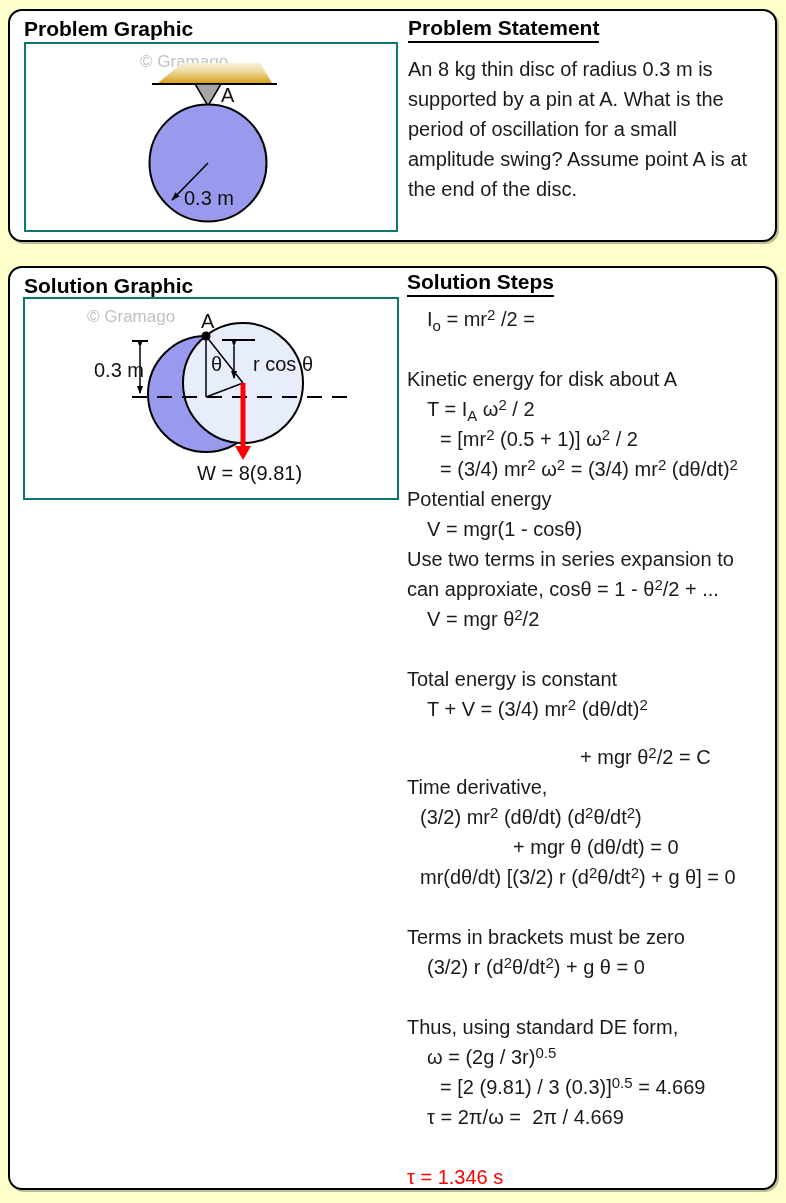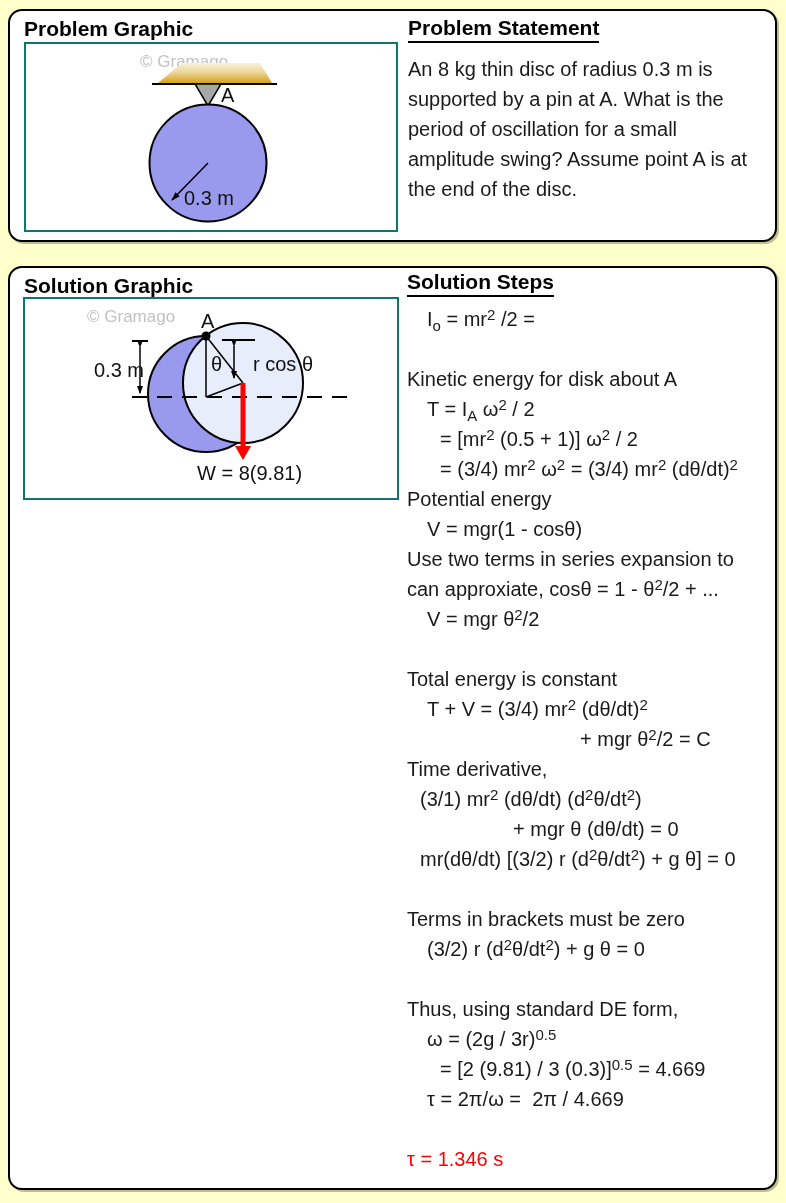--- a/index.html
+++ b/index.html
@@ -45,21 +45,21 @@
     height:30px;line-height:30px;font-size:20px;color:#1a1a1a;
     white-space:pre;
   }
   .step sup{font-size:15px;vertical-align:6px;line-height:0;}
   .step sub{font-size:15px;vertical-align:-5px;line-height:0;}
   .i0{padding-left:0;}
   .i1{padding-left:20px;}
   .i2{padding-left:33px;}
   .i3{padding-left:13px;}
   .i4{padding-left:106px;}
-  .i5{padding-left:173px;}
+  .i5{padding-left:173px;margin-top:18px;}
   .red{color:#FF0000;}
   svg{display:block;}
   svg text{font-family:"Liberation Sans",sans-serif;fill:#111;}
   .watermark{fill:#C2C2C2;font-size:17px;}
   .fig-label{font-size:20px;}
 </style>
 </head>
 <body>
 
 <div class="panel" id="panel-problem">
@@ -146,21 +146,21 @@
         <div class="step i0"><span>Potential energy</span></div>
         <div class="step i1"><span>V = mgr(1 - cosθ)</span></div>
         <div class="step i0"><span>Use two terms in series expansion to</span></div>
         <div class="step i0"><span>can approxiate, cosθ = 1 - θ</span><sup>2</sup><span>/2 + ...</span></div>
         <div class="step i1"><span>V = mgr θ</span><sup>2</sup><span>/2</span></div>
         <div class="step i0"></div>
         <div class="step i0"><span>Total energy is constant</span></div>
         <div class="step i1"><span>T + V = (3/4) mr</span><sup>2</sup><span> (dθ/dt)</span><sup>2</sup></div>
         <div class="step i5"><span>+ mgr θ</span><sup>2</sup><span>/2 = C</span></div>
         <div class="step i0"><span>Time derivative,</span></div>
-        <div class="step i3"><span>(3/1) mr</span><sup>2</sup><span> (dθ/dt) (d</span><sup>2</sup><span>θ/dt</span><sup>2</sup><span>)</span></div>
+        <div class="step i3"><span>(3/2) mr</span><sup>2</sup><span> (dθ/dt) (d</span><sup>2</sup><span>θ/dt</span><sup>2</sup><span>)</span></div>
         <div class="step i4"><span>+ mgr θ (dθ/dt) = 0</span></div>
         <div class="step i3"><span>mr(dθ/dt) [(3/2) r (d</span><sup>2</sup><span>θ/dt</span><sup>2</sup><span>) + g θ] = 0</span></div>
         <div class="step i0"></div>
         <div class="step i0"><span>Terms in brackets must be zero</span></div>
         <div class="step i1"><span>(3/2) r (d</span><sup>2</sup><span>θ/dt</span><sup>2</sup><span>) + g θ = 0</span></div>
         <div class="step i0"></div>
         <div class="step i0"><span>Thus, using standard DE form,</span></div>
         <div class="step i1"><span>ω = (2g / 3r)</span><sup>0.5</sup></div>
         <div class="step i2"><span>= [2 (9.81) / 3 (0.3)]</span><sup>0.5</sup><span> = 4.669</span></div>
         <div class="step i1"><span>τ = 2π/ω =  2π / 4.669</span></div>

